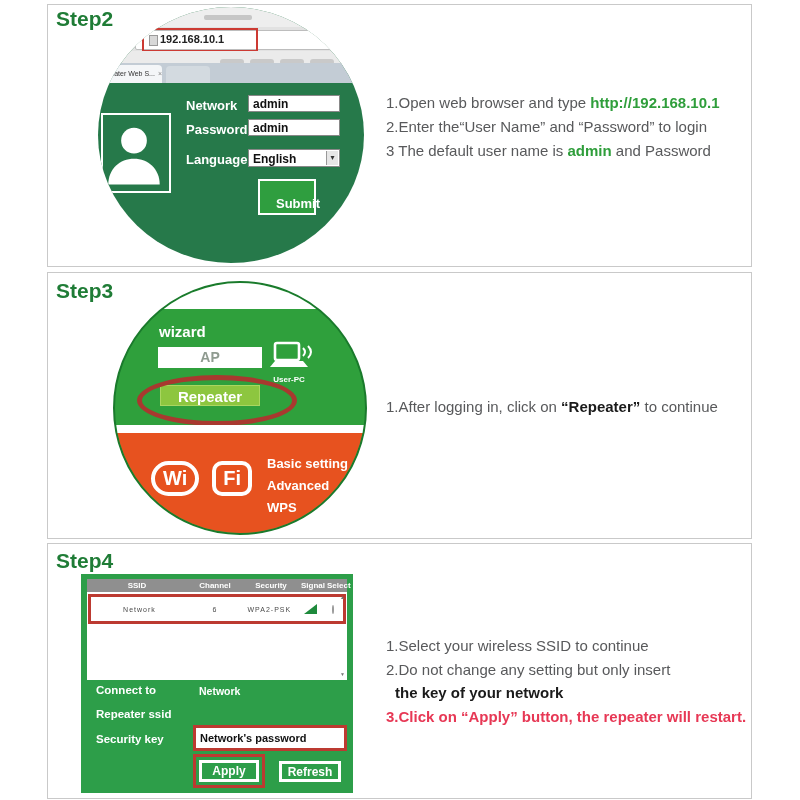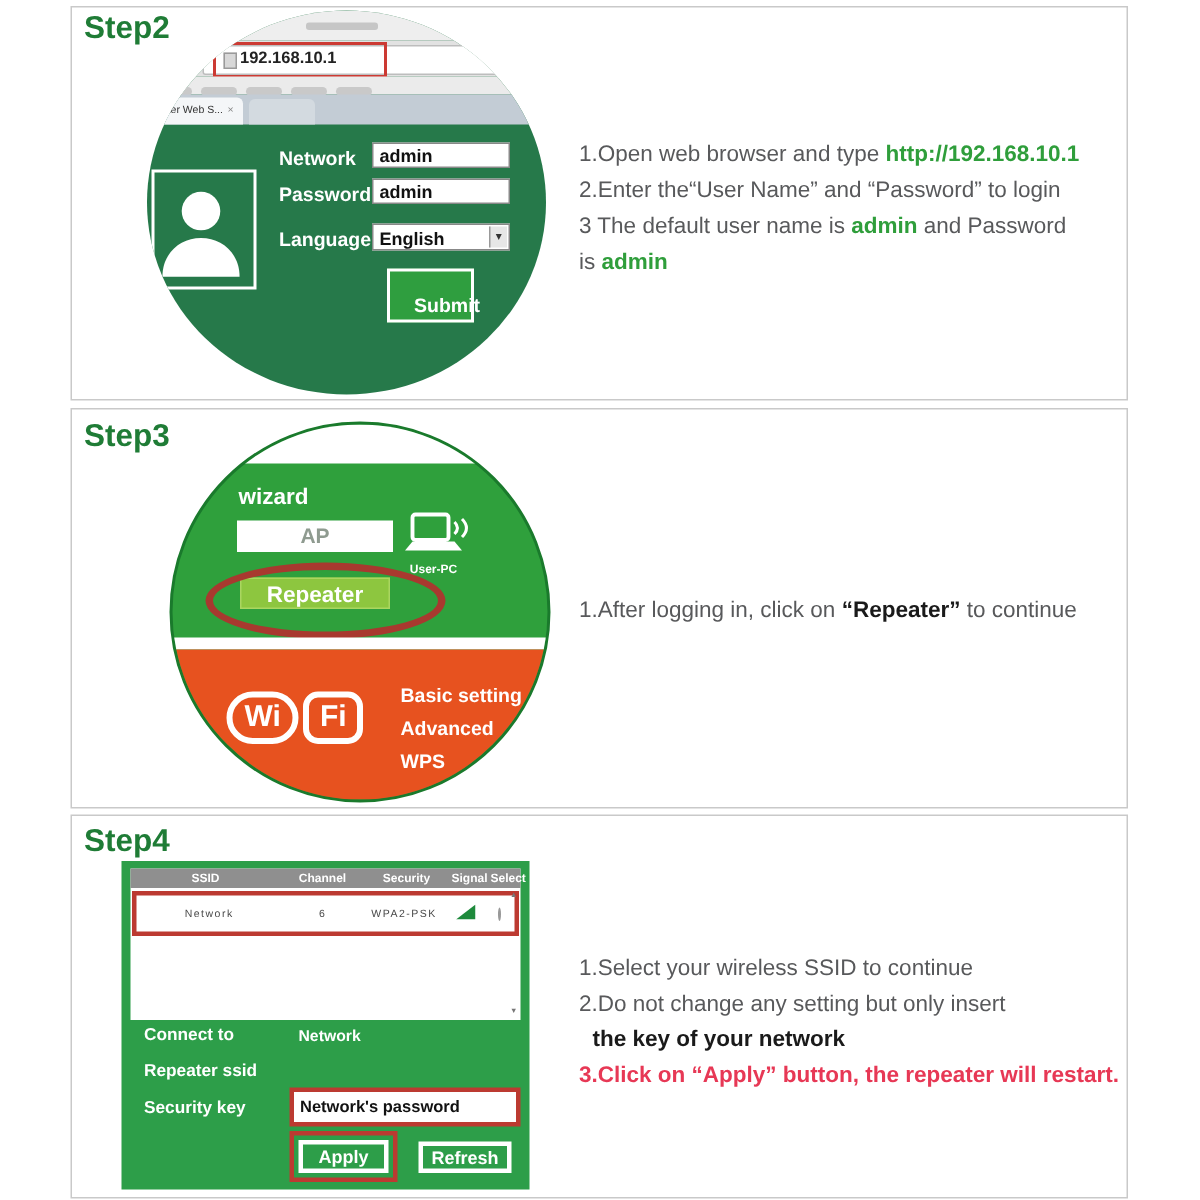--- a/index.html
+++ b/index.html
@@ -2,21 +2,21 @@
 <html><head>
 <meta charset="utf-8">
 <style>
   html,body{margin:0;padding:0;background:#fff;}
   body{width:800px;height:800px;position:relative;font-family:"Liberation Sans",sans-serif;overflow:hidden;}
   .panel{position:absolute;left:47px;width:703px;background:#fff;border:1px solid #c9c9c9;overflow:hidden;}
   .step-title{position:absolute;left:8px;margin:0;font-size:21px;font-weight:bold;color:#1f7c36;}
   .circle{position:absolute;border-radius:50%;overflow:hidden;}
   
   .c1{left:50px;top:2px;width:266px;height:256px;background:#26794a;}
-  .chrome{position:absolute;left:0;top:0;width:100%;height:76px;}
+  .chrome{position:absolute;left:0;top:0;width:100%;height:76px;text-align:right;}
   .cr1{position:absolute;left:0;top:0;width:100%;height:20px;background:#eeeeee;}
   .cr1bar{position:absolute;left:106px;top:8px;width:48px;height:5px;background:#c6c6c6;border-radius:2px;}
   .cr2{position:absolute;left:0;top:20px;width:100%;height:24px;background:#e2e2e2;}
   .star{position:absolute;left:21px;top:4px;font-size:11px;color:#f0b929;}
   .addr{position:absolute;left:37px;top:3px;width:214px;height:18px;background:#fff;border:1px solid #bdbdbd;border-radius:2px;}
   .addr-red{position:absolute;left:44px;top:1px;width:112px;height:20px;border:2px solid #cc3a33;}
   .addr-txt{position:absolute;left:16px;top:3px;font-size:11px;font-weight:bold;color:#222;white-space:nowrap;}
   .page-ico{position:absolute;left:5px;top:5px;width:7px;height:9px;background:#d8d8d8;border:1px solid #9a9a9a;}
   .cr3{position:absolute;left:0;top:44px;width:100%;height:12px;background:#ebebeb;}
   .pill{display:inline-block;width:24px;height:6px;background:#c9c9c9;border-radius:3px;margin:3px 0 0 6px;}
@@ -41,21 +41,21 @@
   .c2{left:65px;top:8px;width:250px;height:250px;background:#2fa03c;border:2px solid #1a7a2c;}
   .cap{position:absolute;left:0;top:0;width:100%;height:26px;background:#fff;}
   .wiz{position:absolute;left:44px;top:40px;font-size:15px;font-weight:bold;color:#fff;}
   .apbtn{position:absolute;left:43px;top:64px;width:104px;height:21px;background:#fff;color:#8f9b90;font-size:14px;font-weight:bold;text-align:center;line-height:21px;}
   .rptbtn{position:absolute;left:45px;top:102px;width:100px;height:21px;background:#8dc63f;border:1px solid #aad660;color:#fff;font-size:15px;font-weight:bold;text-align:center;line-height:21px;box-sizing:border-box;}
   .redellipse{position:absolute;left:22px;top:92px;width:150px;height:41px;border:5px solid #a8392f;border-radius:50%;}
   .userpc{position:absolute;left:152px;top:58px;width:48px;height:32px;}
   .userpclbl{position:absolute;left:148px;top:92px;width:52px;text-align:center;font-size:8px;font-weight:bold;color:#fff;}
   .strip{position:absolute;left:0;top:142px;width:100%;height:8px;background:#fff;}
   .orange{position:absolute;left:0;top:150px;width:100%;height:100px;background:#e7521f;}
-  .wifi{position:absolute;left:36px;top:178px;display:flex;gap:3px;align-items:center;}
+  .wifi{position:absolute;left:36px;top:178px;display:flex;gap:13px;align-items:center;}
   .wibub{border:4px solid #fff;border-radius:20px;padding:2px 8px;font-size:20px;font-weight:bold;color:#fff;}
   .fibub{border:4px solid #fff;border-radius:10px;padding:2px 7px;font-size:20px;font-weight:bold;color:#fff;}
   .menuitem{position:absolute;left:152px;width:120px;font-size:13px;font-weight:bold;color:#fff;white-space:nowrap;}
   
   .shot{position:absolute;left:33px;top:30px;width:272px;height:219px;background:#2d9e49;}
   .scanbox{position:absolute;left:6px;top:5px;width:260px;height:101px;background:#fff;}
   .scanhdr{position:absolute;left:0;top:0;width:100%;height:13px;background:#8f8f8f;display:flex;}
   .hc{font-size:8px;font-weight:bold;color:#fff;text-align:center;line-height:13px;}
   .w1{width:100px;} .w2{width:56px;} .w3{width:56px;} .w4{width:28px;} .w5{width:20px;}
   .rowred{position:absolute;left:1px;top:15px;width:252px;height:24px;border:3px solid #bc3a31;background:#fff;display:flex;align-items:center;}
@@ -113,21 +113,20 @@
         <span class="selval">English</span>
         <span class="selarr">▾</span>
       </div>
       <button class="submit">Submit</button>
     </div>
 
     <div class="instr" style="top:86px;">
       <div><span class="sg">1.Open web browser and type </span><span class="sgrn">http://192.168.10.1</span></div>
       <div><span class="sg">2.Enter the“User Name” and “Password” to login</span></div>
       <div><span class="sg">3 The default user name is </span><span class="sgrn">admin</span><span class="sg"> and Password</span></div>
-      <div><span class="sg">is </span><span class="sgrn">admin</span></div>
     </div>
   </section>
 
   <section class="panel" style="top:272px;height:265px;">
     <h2 class="step-title" style="top:6px;">Step3</h2>
 
     <div class="circle c2">
       <div class="cap"></div>
       <span class="wiz">wizard</span>
       <div class="apbtn">AP</div>

